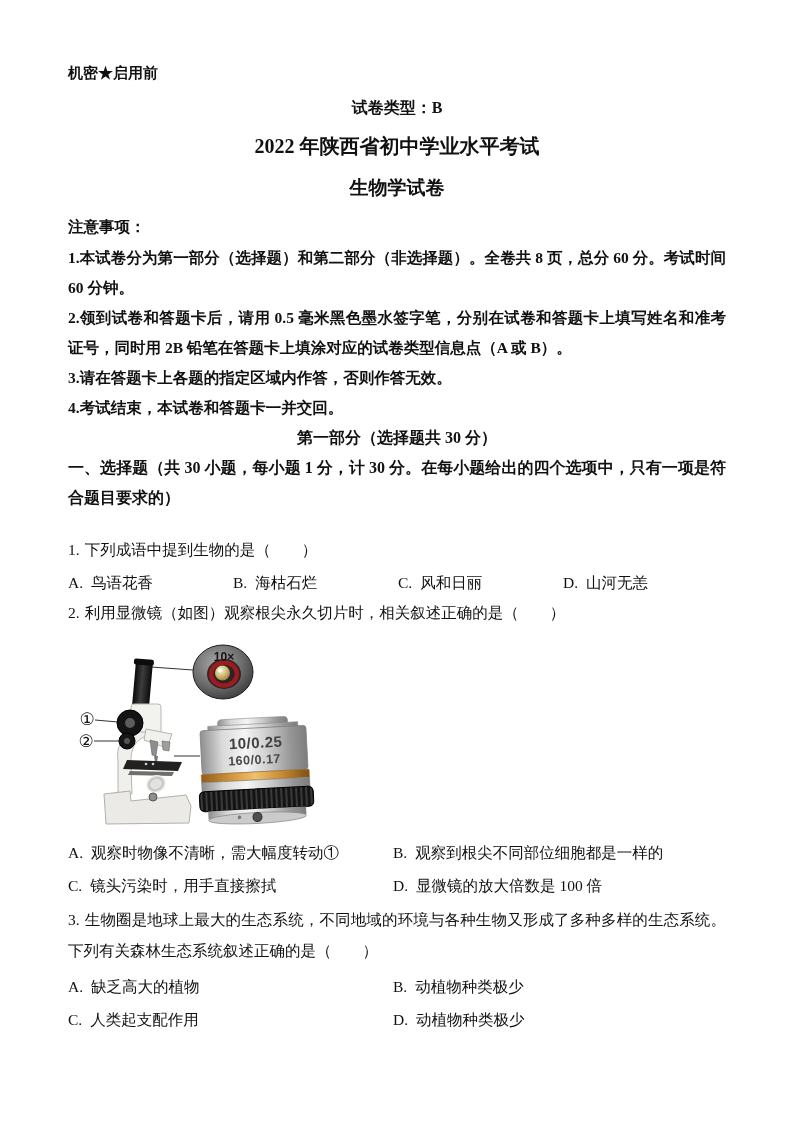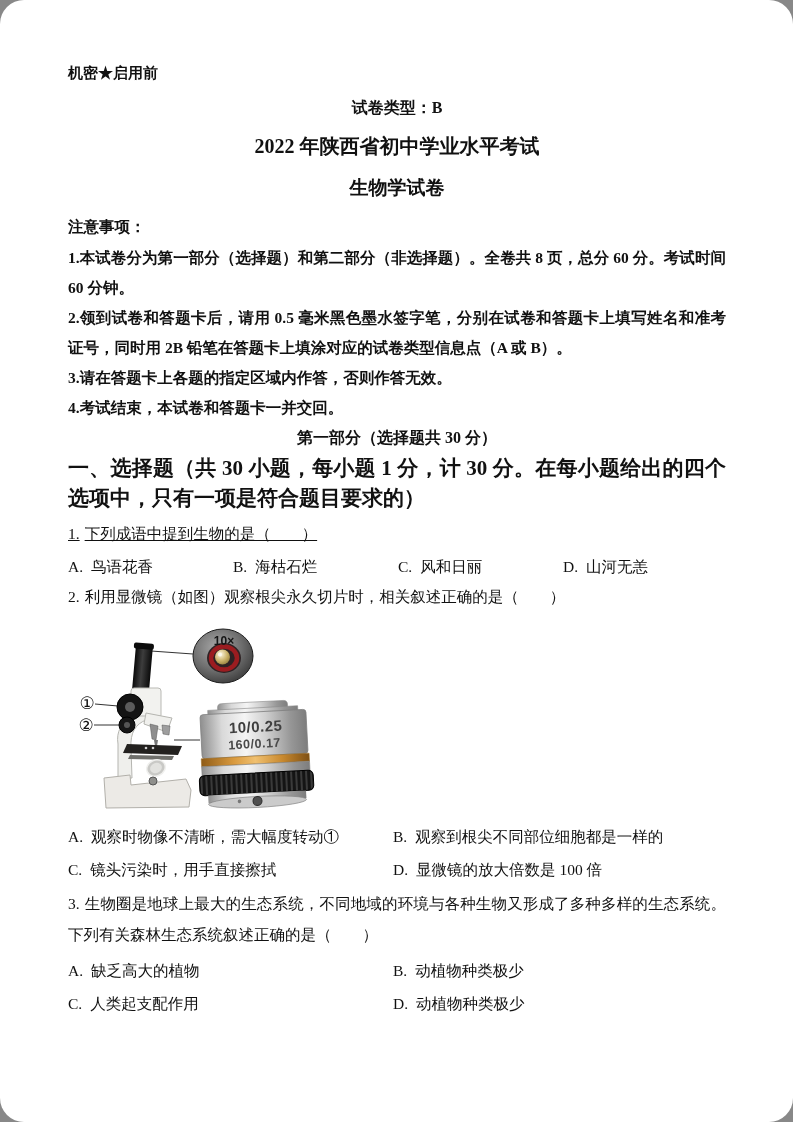--- a/index.html
+++ b/index.html
@@ -5,33 +5,32 @@
   html,body{margin:0;padding:0;background:#888;}
   .page{
     position:relative;
     width:793px;height:1122px;
     background:#ffffff;
     box-sizing:border-box;
     padding:64px 67px 0 68px;
     font-family:"Liberation Serif","DejaVu Serif",serif;
     color:#111;
     overflow:hidden;
-    border-radius:24px;
   }
   .secrecy{font-size:15px;font-weight:bold;line-height:18px;}
   .paper-type{font-size:16px;font-weight:bold;line-height:20px;margin-top:16px;text-align:center;}
   .title{font-size:20px;font-weight:bold;line-height:26px;margin-top:15px;text-align:center;}
   .subtitle{font-size:19px;font-weight:bold;line-height:25px;margin-top:16px;text-align:center;}
   .notice-heading{font-size:15.5px;font-weight:bold;line-height:20px;margin-top:17px;}
   .notice-item{font-size:15.5px;font-weight:bold;line-height:30px;margin:0;text-align:justify;}
   .notice-item:first-of-type{margin-top:6px;}
   .part-heading{font-size:16px;font-weight:bold;line-height:30px;text-align:center;}
-  .section-intro{font-size:21px;font-weight:bold;line-height:30px;margin:0;text-align:justify;}
+  .section-intro{font-size:16px;font-weight:bold;line-height:30px;margin:0;text-align:justify;}
   .stem{font-size:15.5px;line-height:30px;margin:0;text-align:justify;}
-  .q1 .stem{margin-top:6px;text-decoration:underline;}
+  .q1 .stem{margin-top:22px;}
   .stem-num{margin-right:5px;}
   .opt-row{display:flex;font-size:15.5px;line-height:30px;}
   .opt-row.four{margin-top:3px;}
   .opt-row.four .opt{width:165px;flex:0 0 auto;}
   .opt-row.four .opt:last-child{width:auto;}
   .opt-row.two .opt{width:325px;flex:0 0 auto;}
   .opt-row.two .opt:last-child{width:auto;}
   .opt-row.two{line-height:33px;}
   .q2-opts{margin-top:2px;}
   .q3 .stem{margin-top:2px;line-height:31px;}

